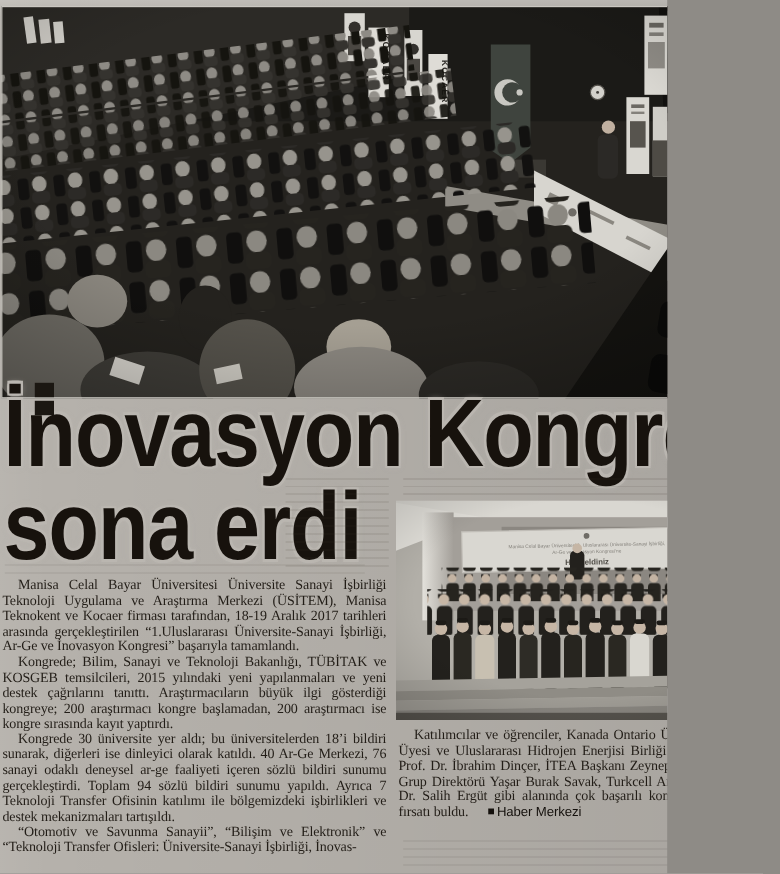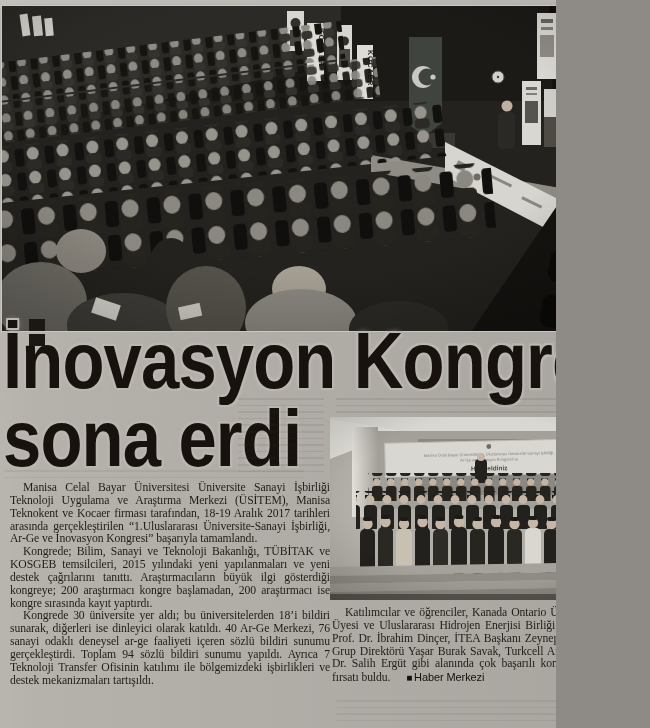--- a/index.html
+++ b/index.html
@@ -24,21 +24,21 @@
   }
   .hl-line{
     font-size:80px;line-height:78px;white-space:nowrap;letter-spacing:-1px;
     transform:scaleX(.86);transform-origin:0 50%;
     text-shadow:
       2px 0 0 #bab6b0,-2px 0 0 #bab6b0,0 2px 0 #bab6b0,0 -2px 0 #bab6b0,
       2px 2px 0 #bab6b0,-2px -2px 0 #bab6b0,2px -2px 0 #bab6b0,-2px 2px 0 #bab6b0,
       0 0 7px rgba(186,182,176,.9);
   }
   
-  .col-left{position:absolute;left:10px;top:482px;width:320px;}
+  .col-left{position:absolute;left:2px;top:482px;width:320px;}
   .col-right{position:absolute;left:332px;top:607px;width:316px;}
   .col-left p,.col-right p{
     margin:0;font-size:11.7px;line-height:12.85px;text-align:justify;
     letter-spacing:-.1px;color:#221d17;
   }
   .para{text-indent:13px;}
   .no-indent{text-indent:0;}
   .byline{white-space:nowrap;font-family:"Liberation Sans", sans-serif;font-weight:400;font-size:11px;color:#14100c;}
   .byline .sq{display:inline-block;font-size:10px;transform:translateY(-0.5px);margin-right:2px;}
   
@@ -323,20 +323,21 @@
       </g>
       <rect x="0" y="177" width="318" height="6" fill="#56534d"></rect>
       <rect width="318" height="183" fill="url(#vign2)"></rect>
     </svg>
   </div>
 
   <div class="col-left">
     <p class="para">Manisa Celal Bayar Üniversitesi Üniversite Sanayi İşbirliği Teknoloji Uygulama ve Araştırma Merkezi (ÜSİTEM), Manisa Teknokent ve Kocaer firması tarafından, 18-19 Aralık 2017 tarihleri arasında gerçekleştirilen “1.Uluslararası Üniversite-Sanayi İşbirliği, Ar-Ge ve İnovasyon Kongresi” başarıyla tamamlandı.</p>
     <p class="para">Kongrede; Bilim, Sanayi ve Teknoloji Bakanlığı, TÜBİTAK ve KOSGEB temsilcileri, 2015 yılındaki yeni yapılanmaları ve yeni destek çağrılarını tanıttı. Araştırmacıların büyük ilgi gösterdiği kongreye; 200 araştırmacı kongre başlamadan, 200 araştırmacı ise kongre sırasında kayıt yaptırdı.</p>
     <p class="para">Kongrede 30 üniversite yer aldı; bu üniversitelerden 18’i bildiri sunarak, diğerleri ise dinleyici olarak katıldı. 40 Ar-Ge Merkezi, 76 sanayi odaklı deneysel ar-ge faaliyeti içeren sözlü bildiri sunumu gerçekleştirdi. Toplam 94 sözlü bildiri sunumu yapıldı. Ayrıca 7 Teknoloji Transfer Ofisinin katılımı ile bölgemizdeki işbirlikleri ve destek mekanizmaları tartışıldı.</p>
+    <p class="para">“Otomotiv ve Savunma Sanayii”, “Bilişim ve Elektronik” ve “Teknoloji Transfer Ofisleri: Üniversite-Sanayi İşbirliği, İnovas-</p>
   </div>
 
   <div class="col-right">
     <p class="para"><span>Katılımcılar ve öğrenciler, Kanada Ontario Üniversitesi Öğretim Üyesi ve Uluslararası Hidrojen Enerjisi Birliği Başkan Yardımcısı Prof. Dr. İbrahim Dinçer, İTEA Başkanı Zeynep Sarılar, Vestel IoT Grup Direktörü Yaşar Burak Savak, Turkcell Ar-ge Birimi Uzmanı Dr. Salih Ergüt gibi alanında çok başarılı konuşmacıları dinleme fırsatı buldu.</span>
       <span class="byline"><span class="sq">■</span><span>Haber Merkezi</span></span>
     </p>
   </div>
 
 </div>
 

